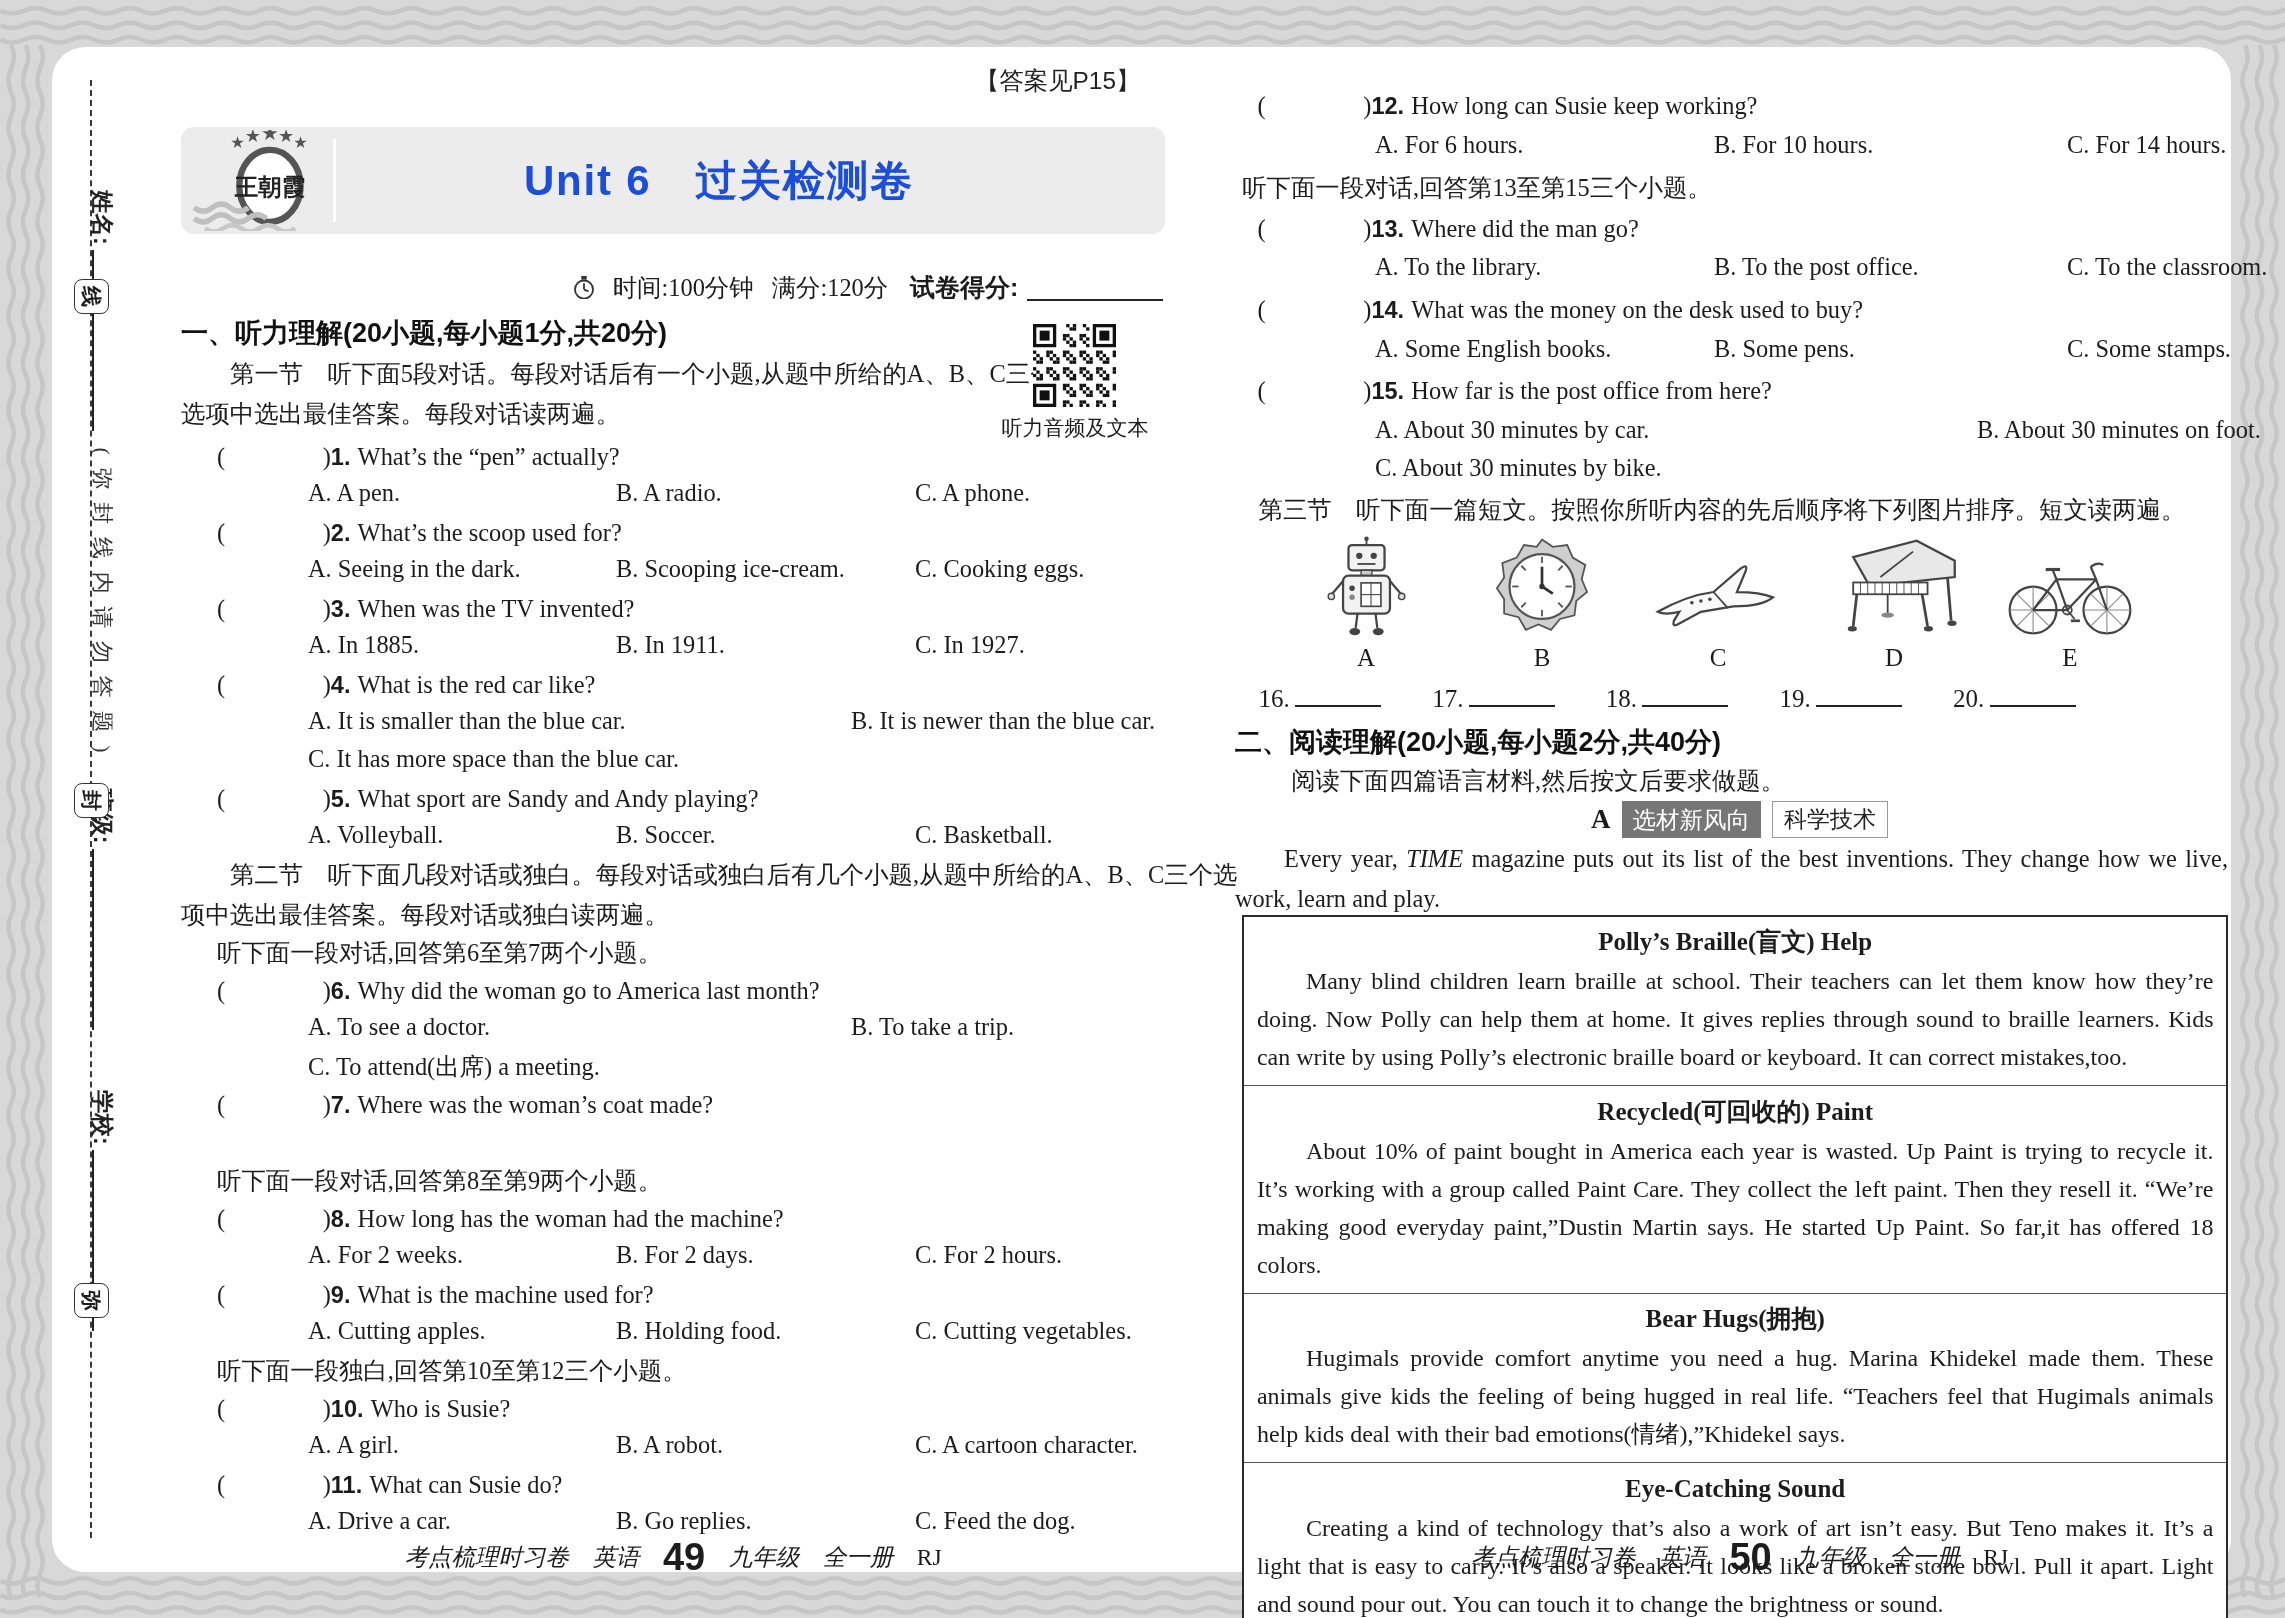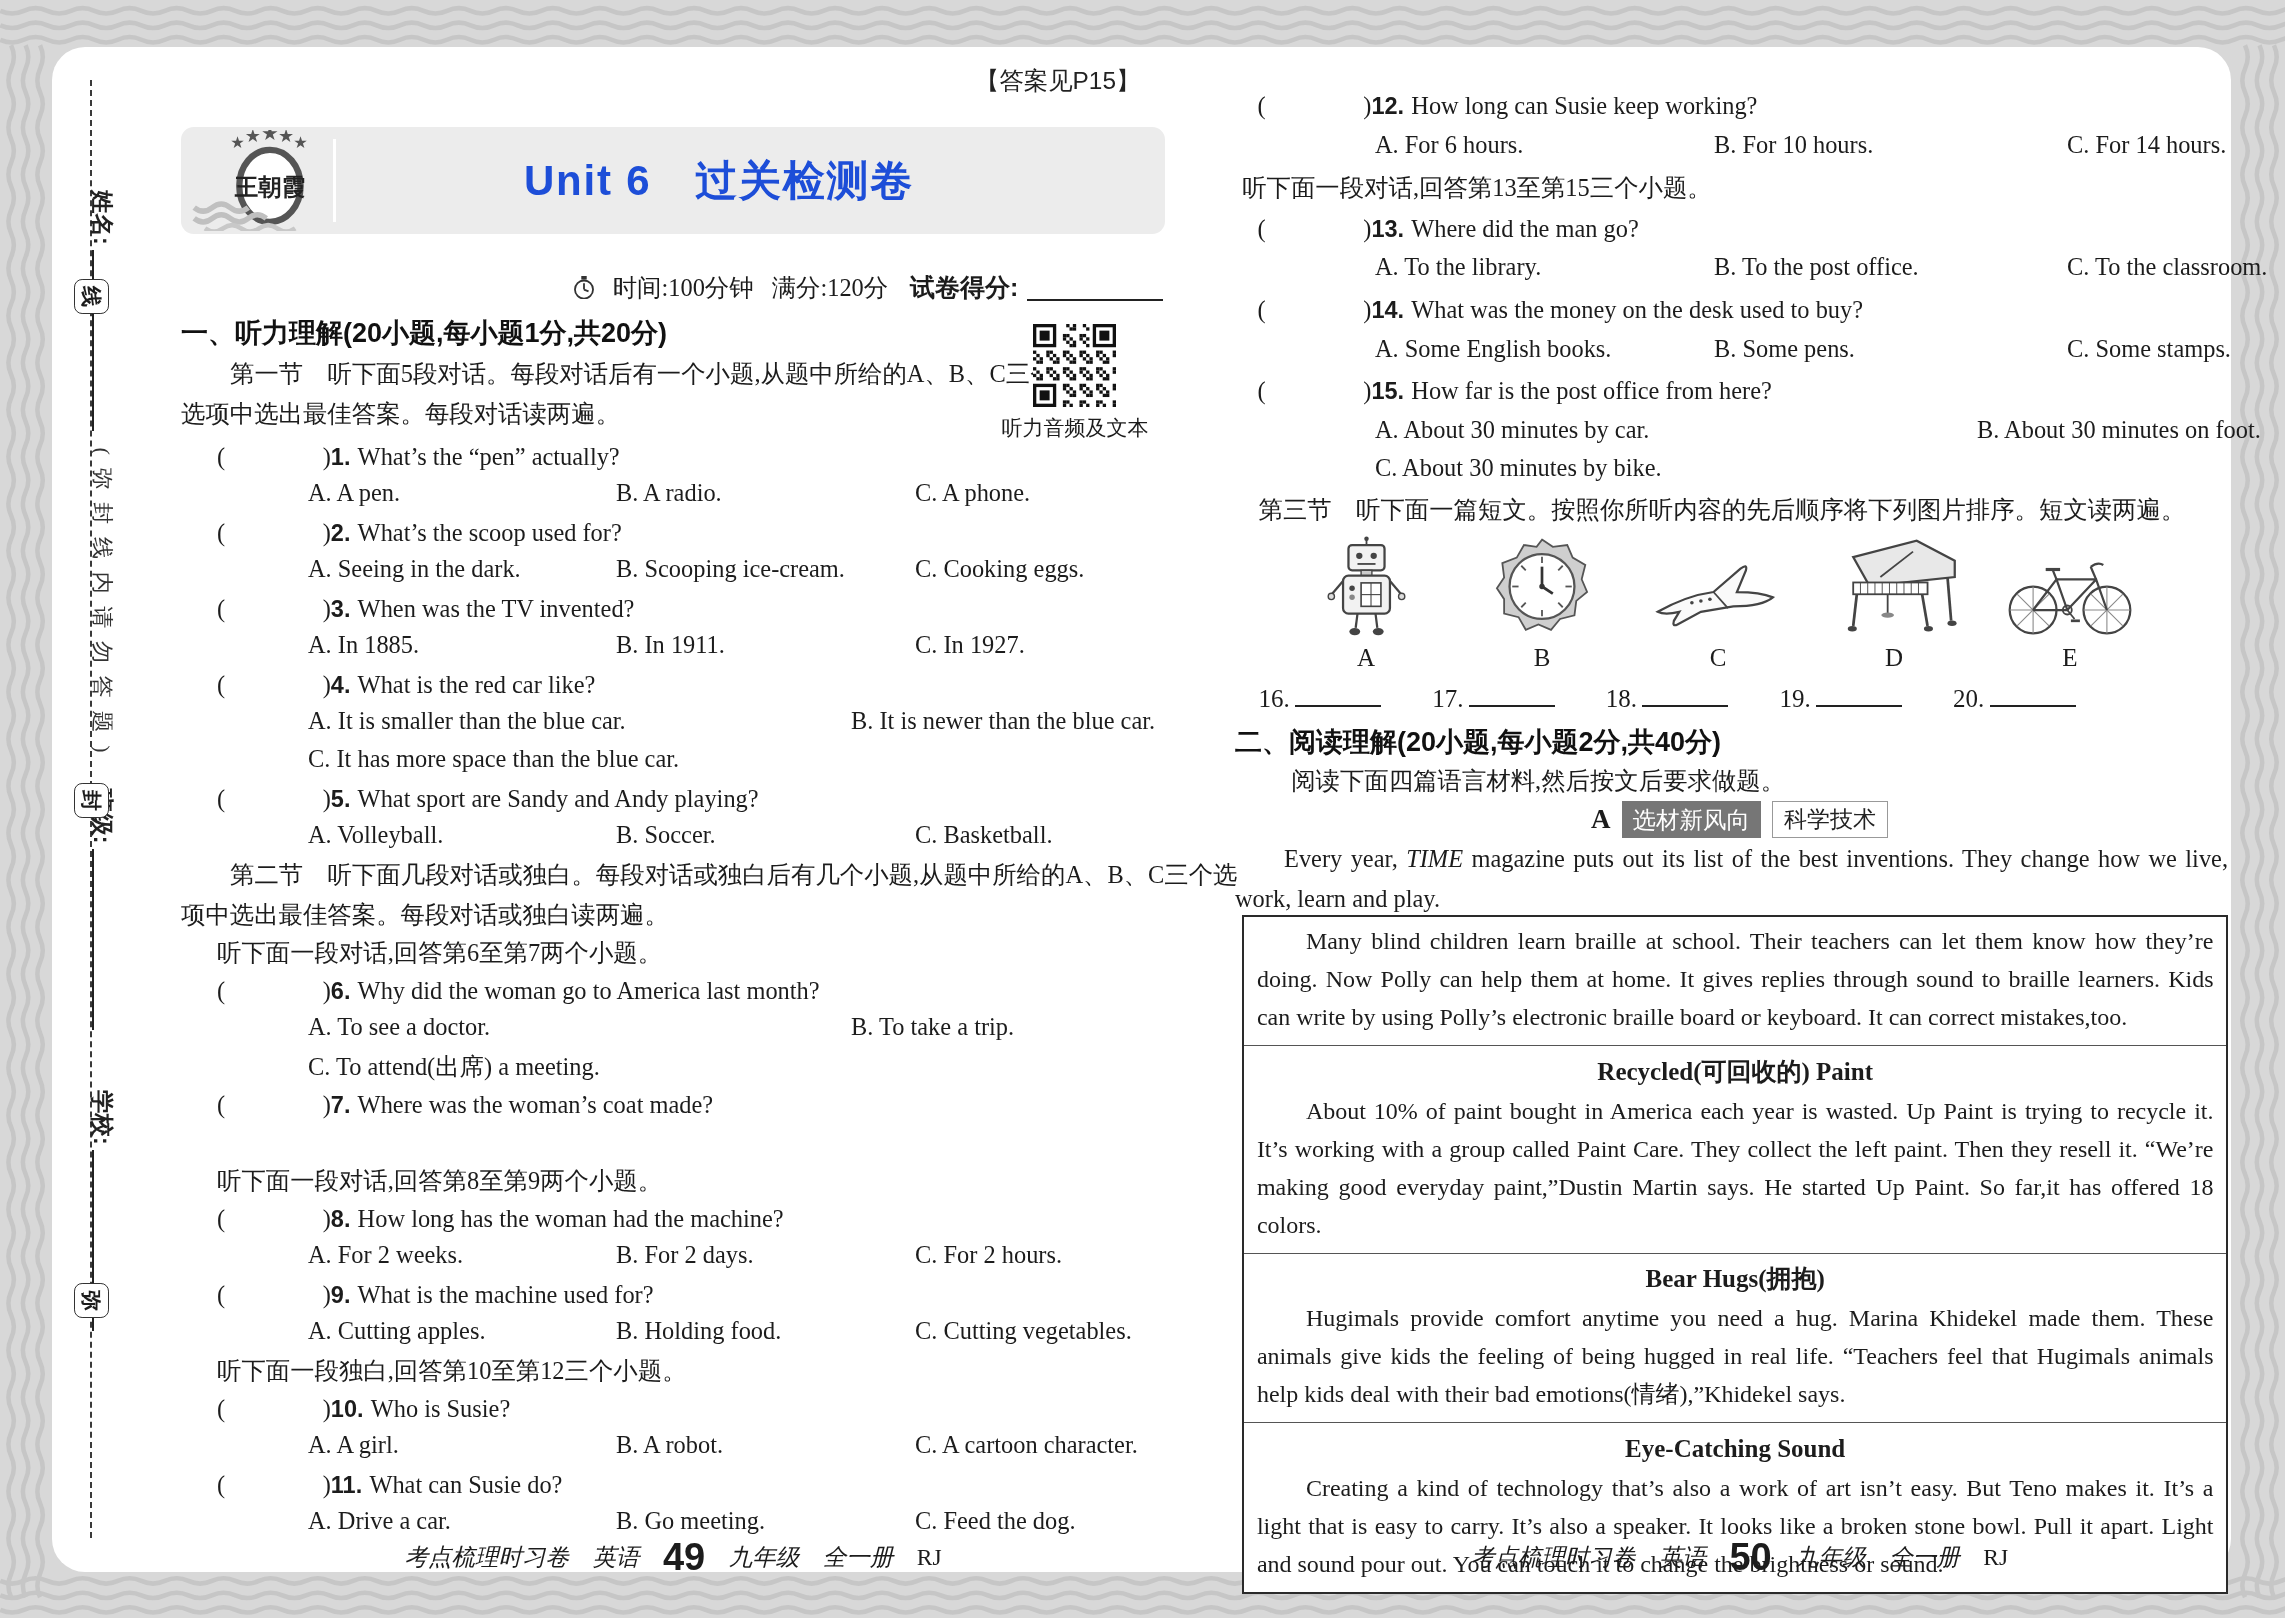--- a/index.html
+++ b/index.html
@@ -382,21 +382,21 @@
   <div class="stem" style="top:1393px"><span>(　　　　)</span><span class="qn">10.</span><span class="qt">Who is Susie?</span></div>
   <div class="orow" style="top:1431px">
       <span class="oA">A. A girl.</span>
       <span class="oB">B. A robot.</span>
       <span class="oC">C. A cartoon character.</span>
     </div>
 
   <div class="stem" style="top:1469px"><span>(　　　　)</span><span class="qn">11.</span><span class="qt">What can Susie do?</span></div>
   <div class="orow" style="top:1507px">
       <span class="oA">A. Drive a car.</span>
-      <span class="oB">B. Go meeting.</span>
+      <span class="oB">B. Go replies.</span>
       <span class="oC">C. Feed the dog.</span>
     </div>
 
   <div class="footer">
     <span class="cn">考点梳理时习卷</span>
     <span class="cn">英语</span>
     <span class="pg">49</span>
     <span class="cn">九年级</span>
     <span class="cn">全一册</span>
     <span class="ed">RJ</span>
@@ -566,20 +566,21 @@
   <div class="tagline">
     <span class="tagA">A</span>
     <span class="tag1">选材新风向</span>
     <span class="tag2">科学技术</span>
   </div>
 
   <div class="lead"><span>Every year, </span><i>TIME</i><span> magazine puts out its list of the best inventions. They change how we live, work, learn and play.</span></div>
 
   <div class="rbox">
     <div class="psec">
+      <div class="ptitle">Polly’s Braille(盲文) Help</div>
       <p class="pbody">Many blind children learn braille at school. Their teachers can let them know how they’re doing. Now Polly can help them at home. It gives replies through sound to braille learners. Kids can write by using Polly’s electronic braille board or keyboard. It can correct mistakes,too.</p>
     </div>
     <div class="psec">
       <div class="ptitle">Recycled(可回收的) Paint</div>
       <p class="pbody">About 10% of paint bought in America each year is wasted. Up Paint is trying to recycle it. It’s working with a group called Paint Care. They collect the left paint. Then they resell it. “We’re making good everyday paint,”Dustin Martin says. He started Up Paint. So far,it has offered 18 colors.</p>
     </div>
     <div class="psec">
       <div class="ptitle">Bear Hugs(拥抱)</div>
       <p class="pbody">Hugimals provide comfort anytime you need a hug. Marina Khidekel made them. These animals give kids the feeling of being hugged in real life. “Teachers feel that Hugimals animals help kids deal with their bad emotions(情绪),”Khidekel says.</p>
     </div>

